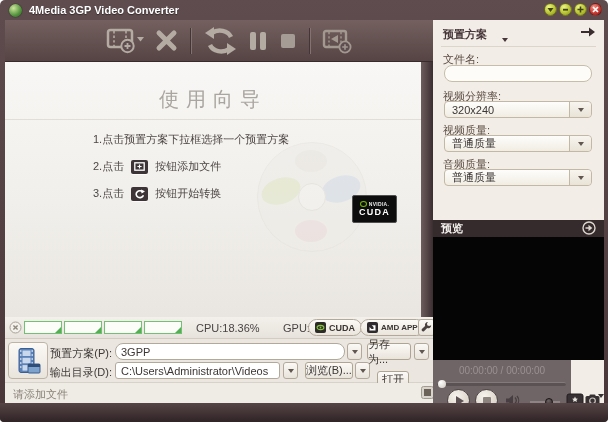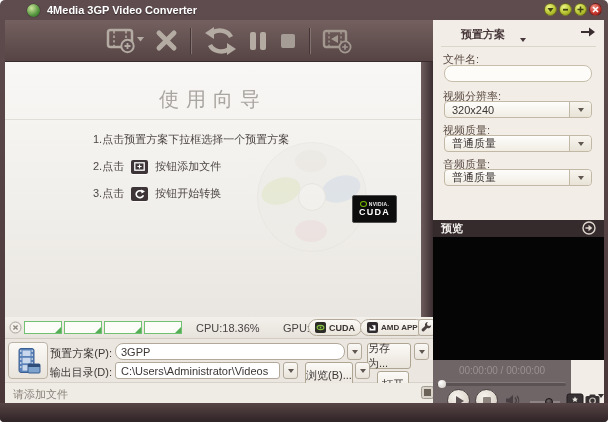--- a/index.html
+++ b/index.html
@@ -1,20 +1,20 @@
 <!DOCTYPE html>
 <html><head>
 <meta charset="utf-8">
 <style>
   html,body{margin:0;padding:0;background:#fff;}
   body{width:608px;height:422px;font-family:"Liberation Sans","DejaVu Sans",sans-serif;-webkit-font-smoothing:antialiased;}
   .window{position:relative;width:608px;height:422px;background:linear-gradient(#5f4c4f,#483639);border-radius:5px 5px 4px 4px;overflow:hidden;}
 
   
-  .titlebar{position:absolute;left:0;top:0;right:0;height:20px;display:flex;align-items:center;padding-left:27px;box-sizing:border-box;}
+  .titlebar{position:absolute;left:0;top:0;right:0;height:20px;display:flex;align-items:center;padding-left:9px;box-sizing:border-box;}
   .app-icon{width:13px;height:13px;border-radius:50%;background:radial-gradient(circle at 35% 32%,#cde69a,#4e8f3a 62%,#2c6426);margin-right:7px;box-shadow:0 0 1px #000;}
   .title-text{color:#fff;font-size:11px;font-weight:bold;text-shadow:0 1px 1px rgba(0,0,0,.45);}
   .win-controls{position:absolute;right:6px;top:3px;display:flex;gap:2px;}
   .wbtn{width:13px;height:13px;border-radius:50%;display:flex;align-items:center;justify-content:center;border:1px solid rgba(20,10,10,.45);box-sizing:border-box;}
   .wbtn.green{background:radial-gradient(circle at 35% 28%,#eef585,#b9c534 55%,#87910f);}
   .wbtn.red{background:radial-gradient(circle at 35% 28%,#f29184,#c93a32 55%,#8c1714);}
 
   
   .left-col{position:absolute;left:5px;top:20px;width:428px;height:383px;}
   .toolbar{position:absolute;top:0;left:0;right:0;height:42px;background:linear-gradient(#73605f,#564444);border-bottom:1px solid #382b2d;box-sizing:border-box;display:flex;align-items:center;padding-left:96px;}
@@ -52,27 +52,27 @@
   .pill{position:absolute;top:2px;height:17px;border:1px solid #b2a99b;border-radius:9px;background:linear-gradient(#fcfaf7,#eae5dc);display:flex;align-items:center;gap:3px;padding:0 6px;box-sizing:border-box;font-size:9px;font-weight:bold;color:#3b3533;cursor:pointer;}
   .sq-btn{position:absolute;border:1px solid #b2a99b;border-radius:3px;background:linear-gradient(#fcfaf7,#e8e3da);display:flex;align-items:center;justify-content:center;cursor:pointer;box-sizing:border-box;}
 
   
   .output-panel{position:absolute;top:319px;left:0;right:0;height:44px;background:#ebe7e0;border-bottom:1px solid #d8d3ca;box-sizing:border-box;font-size:11px;color:#3c3634;}
   .film-btn{position:absolute;left:3px;top:3px;width:40px;height:37px;border:1px solid #bdb4a6;border-radius:4px;background:linear-gradient(#fbf9f6,#e9e4dc);display:flex;align-items:center;justify-content:center;cursor:pointer;box-sizing:border-box;}
   .op-label{position:absolute;width:74px;text-align:right;color:#3e3836;}
   .combo{position:absolute;height:17px;border:1px solid #b2a99b;border-radius:3px;background:#fff;box-sizing:border-box;display:flex;align-items:center;padding-left:5px;overflow:hidden;white-space:nowrap;cursor:pointer;}
   .dd-btn{position:absolute;width:15px;height:17px;border:1px solid #b2a99b;border-radius:3px;background:linear-gradient(#fbf9f6,#e8e3da);display:flex;align-items:center;justify-content:center;box-sizing:border-box;cursor:pointer;}
   .tri-dn{width:0;height:0;border-left:3.5px solid transparent;border-right:3.5px solid transparent;border-top:4px solid #5f5750;}
-  .btn{position:absolute;height:26px;border:1px solid #aea593;border-radius:3px;background:linear-gradient(#fcfaf7,#e9e4db);display:flex;align-items:center;justify-content:center;box-sizing:border-box;cursor:pointer;color:#3c3634;}
+  .btn{position:absolute;height:17px;border:1px solid #aea593;border-radius:3px;background:linear-gradient(#fcfaf7,#e9e4db);display:flex;align-items:center;justify-content:center;box-sizing:border-box;cursor:pointer;color:#3c3634;}
 
   .footer-row{position:absolute;top:363px;left:0;right:0;height:20px;background:#efece6;font-size:11px;color:#8b8379;padding-left:32px;}
 
   
   .right-panel{position:absolute;left:433px;top:20px;width:171px;height:383px;background:#f2eee7;font-size:11px;}
-  .preset-header{position:absolute;left:28px;top:7px;font-weight:bold;color:#47373a;display:flex;align-items:flex-end;gap:15px;cursor:pointer;}
+  .preset-header{position:absolute;left:10px;top:7px;font-weight:bold;color:#47373a;display:flex;align-items:flex-end;gap:15px;cursor:pointer;}
   .caret-dn{width:0;height:0;border-left:3.5px solid transparent;border-right:3.5px solid transparent;border-top:4.5px solid #47373a;}
   .goto1{position:absolute;right:8px;top:6px;cursor:pointer;}
   .preset-divider{position:absolute;left:8px;right:8px;top:26px;border-top:1px solid #dcd6ca;}
   .plabel{position:absolute;left:10px;color:#5c4c44;}
   .pinput{position:absolute;left:11px;top:45px;width:148px;height:17px;border:1px solid #c7bdab;border-radius:8px;background:#fdfcf8;box-sizing:border-box;padding:0 7px;font-size:11px;color:#3c3634;font-family:inherit;outline:none;}
   .pcombo{position:absolute;left:11px;width:148px;height:17px;border:1px solid #c2b8a6;border-radius:4px;background:linear-gradient(#fefdfb,#f1ede4);box-sizing:border-box;display:flex;align-items:center;padding-left:7px;color:#3c3634;cursor:pointer;}
   .pcombo .dd{position:absolute;right:0;top:0;bottom:0;width:21px;border-left:1px solid #c2b8a6;background:linear-gradient(#f8f5ef,#e9e3d7);border-radius:0 4px 4px 0;display:flex;align-items:center;justify-content:center;}
   .preview-header{position:absolute;left:0;top:200px;width:171px;height:17px;background:#352b2d;display:flex;align-items:center;padding:0 8px;box-sizing:border-box;}
   .preview-title{color:#f2efec;font-weight:bold;flex:1;}
   .preview-screen{position:absolute;left:0;top:217px;width:171px;height:123px;background:#050505;}

